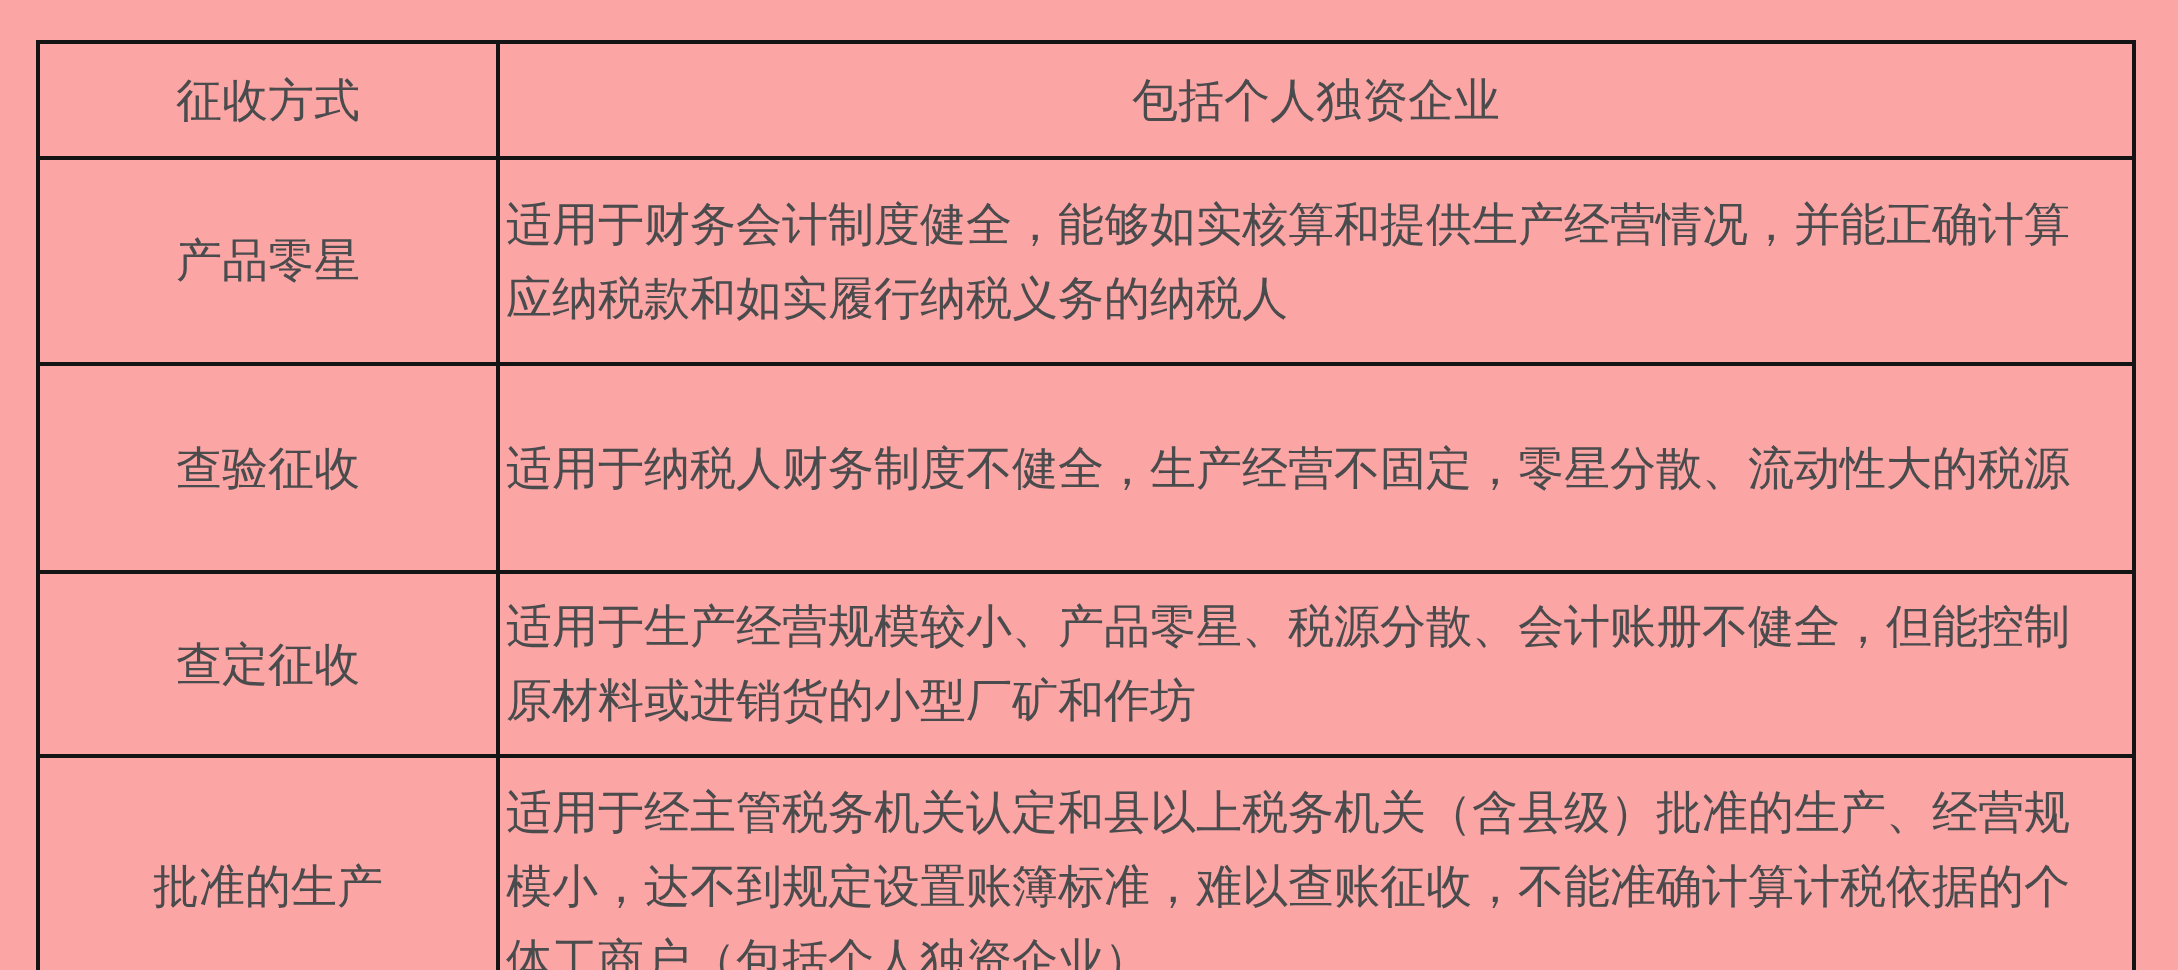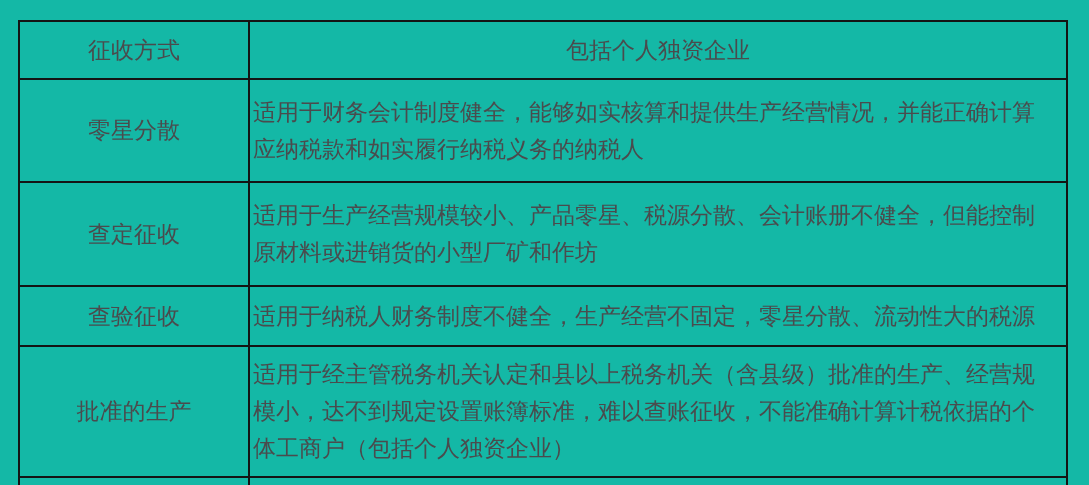--- a/index.html
+++ b/index.html
@@ -5,21 +5,21 @@
   html, body {
     margin: 0;
     padding: 0;
     background: #ffffff;
   }
   .page {
     position: relative;
     width: 1089px;
     height: 485px;
     overflow: hidden;
-    background: #14b8a6;
+    background: #fca5a5;
     font-family: "Liberation Sans", sans-serif;
   }
   table.tax-table {
     position: absolute;
     left: 18px;
     top: 20px;
     width: 1048px;
     border-collapse: collapse;
     table-layout: fixed;
     color: #4a4b4d;
@@ -67,34 +67,34 @@
       <col class="c-desc">
     </colgroup>
     <thead>
       <tr>
         <th>征收方式</th>
         <th>包括个人独资企业</th>
       </tr>
     </thead>
     <tbody id="table-body">
   <tr>
-    <td class="method-cell">零星分散</td>
+    <td class="method-cell">产品零星</td>
     <td class="desc-cell">适用于财务会计制度健全，能够如实核算和提供生产经营情况，并能正确计算
 应纳税款和如实履行纳税义务的纳税人</td>
+  </tr>
+
+  <tr>
+    <td class="method-cell">查验征收</td>
+    <td class="desc-cell">适用于纳税人财务制度不健全，生产经营不固定，零星分散、流动性大的税源</td>
   </tr>
 
   <tr>
     <td class="method-cell">查定征收</td>
     <td class="desc-cell">适用于生产经营规模较小、产品零星、税源分散、会计账册不健全，但能控制
 原材料或进销货的小型厂矿和作坊</td>
-  </tr>
-
-  <tr>
-    <td class="method-cell">查验征收</td>
-    <td class="desc-cell">适用于纳税人财务制度不健全，生产经营不固定，零星分散、流动性大的税源</td>
   </tr>
 
   <tr>
     <td class="method-cell">批准的生产</td>
     <td class="desc-cell">适用于经主管税务机关认定和县以上税务机关（含县级）批准的生产、经营规
 模小，达不到规定设置账簿标准，难以查账征收，不能准确计算计税依据的个
 体工商户（包括个人独资企业）</td>
   </tr>
 
   <tr>

